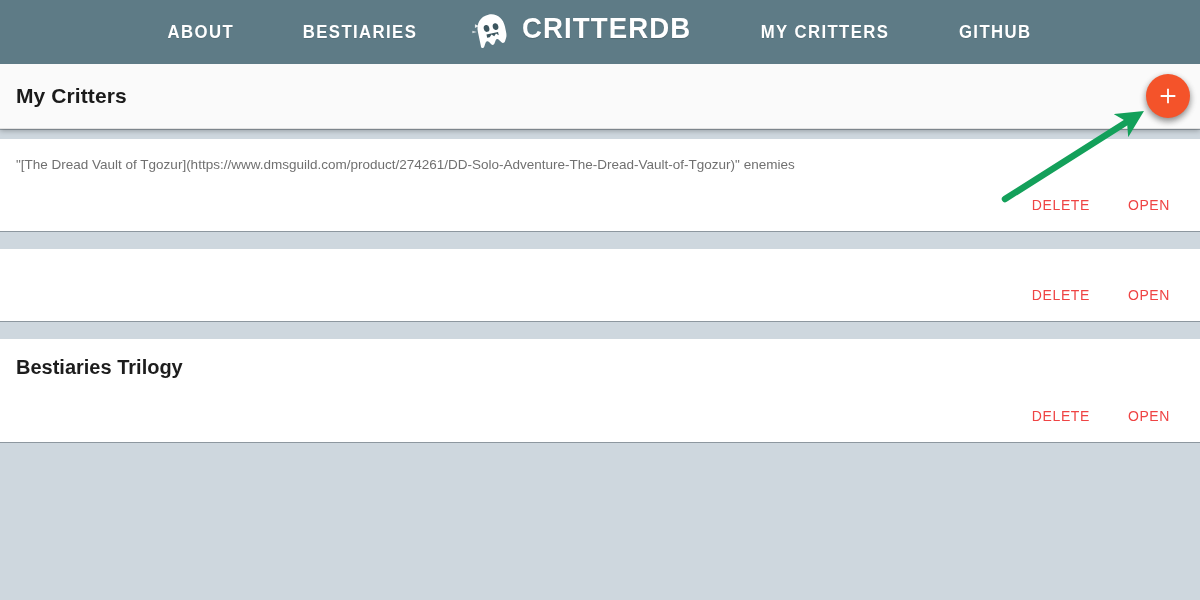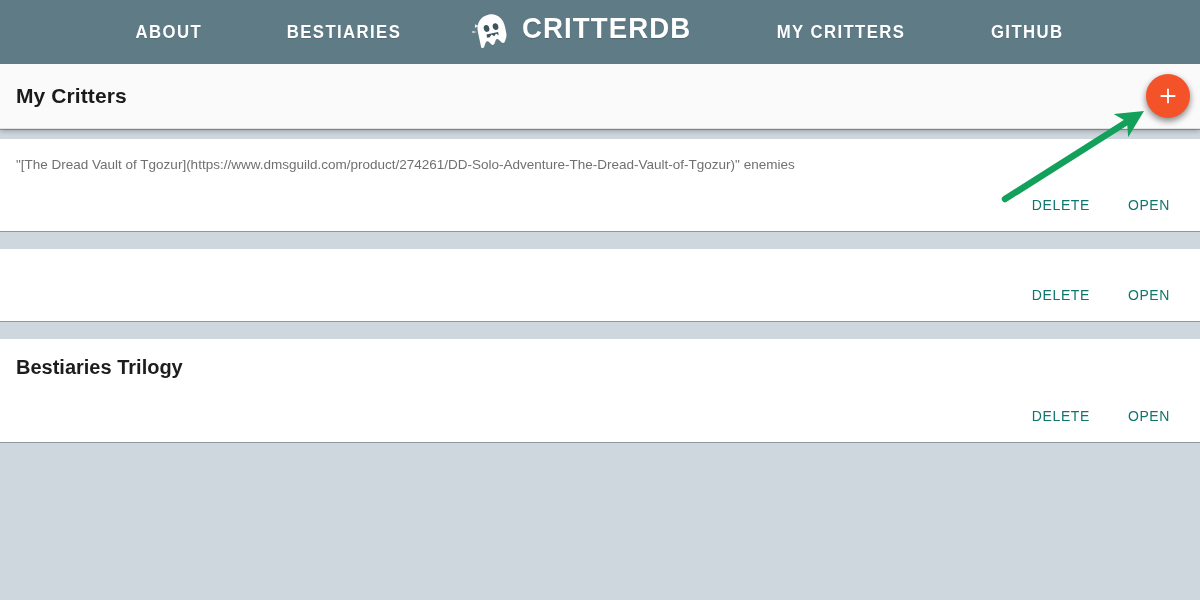--- a/index.html
+++ b/index.html
@@ -12,21 +12,21 @@
     font-family: "Liberation Sans", sans-serif;
   }
 
   
   .navbar {
     height: 64px;
     background: #5e7b86;
     display: flex;
     align-items: center;
     justify-content: center;
-    gap: 16px;
+    gap: 0px;
     position: relative;
     z-index: 5;
   }
   .nav-link {
     color: #ffffff;
     font-family: "Liberation Sans Narrow", "Liberation Sans", sans-serif;
     font-weight: bold;
     font-size: 19px;
     letter-spacing: 1.6px;
     text-transform: uppercase;
@@ -134,21 +134,21 @@
     gap: 34px;
     padding: 18px 12px 14px 0;
   }
   .card-btn {
     background: none;
     border: none;
     font-family: "Liberation Sans", sans-serif;
     font-size: 14px;
     font-weight: normal;
     letter-spacing: 0.6px;
-    color: #0f766e;
+    color: #ef4444;
     text-transform: uppercase;
     cursor: pointer;
     padding: 4px 2px;
   }
   .card-gap {
     height: 18px;
     background: #ced7de;
     border-top: 1px solid #8d979f;
   }
 

